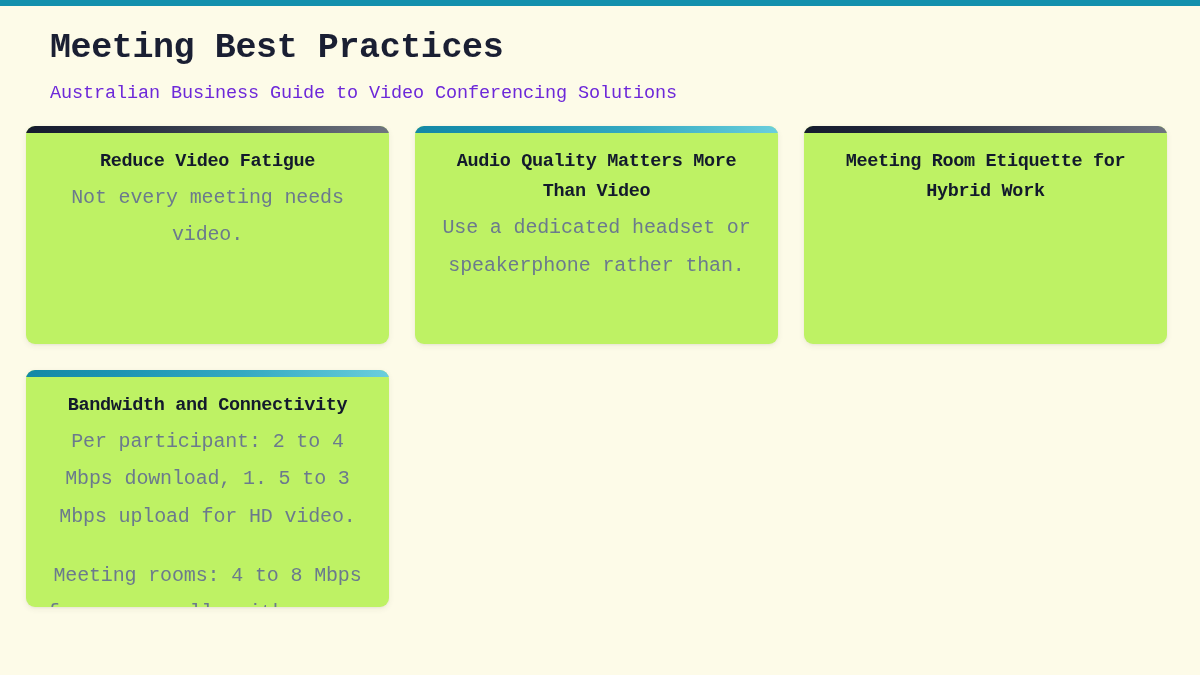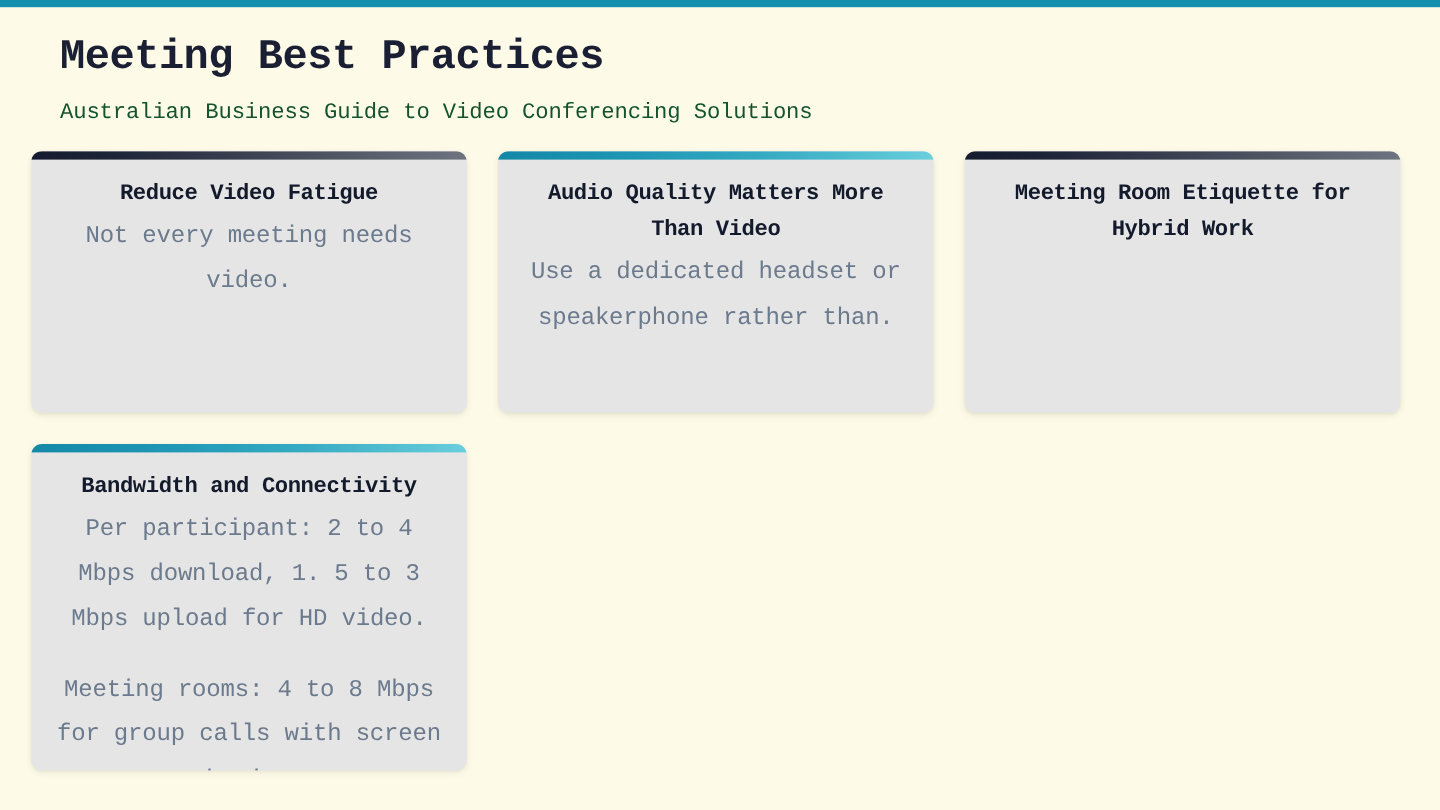--- a/index.html
+++ b/index.html
@@ -38,44 +38,44 @@
     font-weight: bold;
     color: #1A1F33;
     letter-spacing: -0.4px;
     line-height: 1.05;
     margin-bottom: 16px;
   }
 
   #page-subtitle {
     font-size: 18.5px;
     font-weight: normal;
-    color: #14532d;
+    color: #6d28d9;
     letter-spacing: -0.1px;
     margin-bottom: 22px;
   }
 
   #card-grid {
     display: flex;
     flex-wrap: wrap;
     gap: 26px;
     margin-left: -24px;
   }
 
   .card {
     width: 363px;
-    background: #e5e5e5;
+    background: #bef264;
     border-radius: 9px;
     box-shadow: 0 2px 6px rgba(60,60,30,0.07), 0 1px 2px rgba(60,60,30,0.05);
     overflow: hidden;
     display: flex;
     flex-direction: column;
   }
 
   .card.short { height: 218px; }
-  .card.tall  { height: 272px; }
+  .card.tall  { height: 237px; }
 
   .card-accent {
     height: 7px;
     width: 100%;
     flex: 0 0 7px;
   }
 
   .card-accent.dark {
     background: linear-gradient(90deg, #151B2E 0%, #1E2438 18%, #3A4050 48%, #585E6B 78%, #6E747F 100%);
   }

